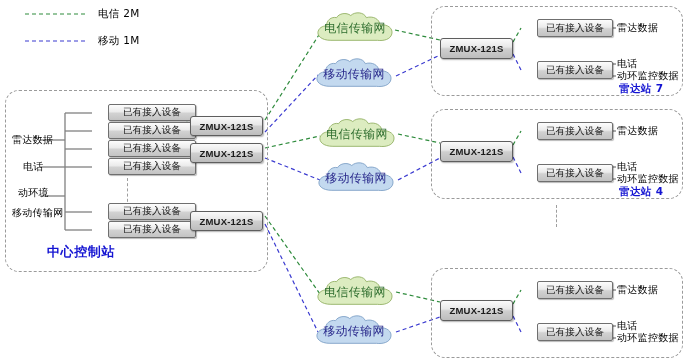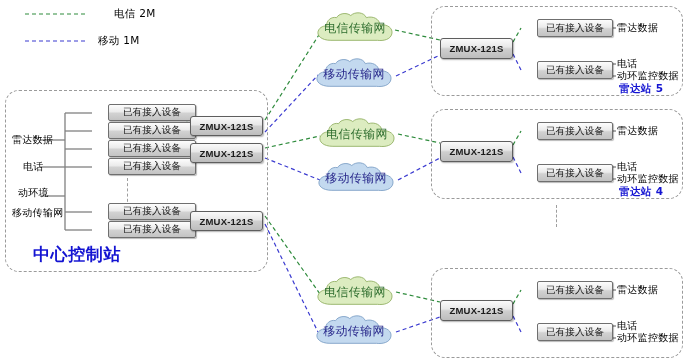--- a/index.html
+++ b/index.html
@@ -77,25 +77,26 @@
   .station-name {
     position:absolute;
     font-size:10.5px;
     font-weight:bold;
     color:#1414d2;
     white-space:nowrap;
     letter-spacing:0.4px;
   }
   .center-name {
     position:absolute;
-    font-size:17px;
+    font-size:13px;
     font-weight:bold;
     color:#1414d2;
     white-space:nowrap;
     letter-spacing:0.6px;
+    margin-left:14px;
   }
 
   
   .cloud { position:absolute; }
   .cloud svg { display:block; }
   .cloud .cloud-text {
     position:absolute;
     left:0; top:0; right:0; bottom:0;
     display:flex; align-items:center; justify-content:center;
     font-size:12px;
@@ -192,21 +193,21 @@
       <line x1="597" y1="131" x2="616" y2="131"></line>
       <line x1="597" y1="167" x2="616" y2="167"></line>
       <line x1="597" y1="179" x2="616" y2="179"></line>
 
       <line x1="597" y1="290" x2="616" y2="290"></line>
       <line x1="597" y1="326" x2="616" y2="326"></line>
       <line x1="597" y1="338" x2="616" y2="338"></line>
     </g>
   </svg>
 
-  <div class="legend-label" style="left:98px; top:7px;margin-left:16px;">电信 2M</div>
+  <div class="legend-label" style="left:98px; top:7px;">电信 2M</div>
   <div class="legend-label" style="left:98px; top:34px;">移动 1M</div>
 
   <div class="dash-box" style="left:5px; top:90px; width:263px; height:182px;"></div>
 
   <div class="txt" style="left:12px; top:133px;">雷达数据</div>
   <div class="txt" style="left:23px; top:160px;">电话</div>
   <div class="txt" style="left:18px; top:186px;">动环境</div>
   <div class="txt" style="left:12px; top:206px;">移动传输网</div>
 
   <div class="devbox" style="left:92px; top:104px; width:88px; height:17px;">已有接入设备</div>
@@ -270,21 +271,21 @@
     <div class="cloud-text">移动传输网</div>
   </div>
 
   <div class="dash-box" style="left:431px; top:6px; width:252px; height:90px;"></div>
   <div class="zmux" style="left:440px; top:38px; width:73px; height:21px;">ZMUX-121S</div>
   <div class="devbox" style="left:521px; top:19px; width:76px; height:18px;">已有接入设备</div>
   <div class="devbox" style="left:521px; top:61px; width:76px; height:18px;">已有接入设备</div>
   <div class="txt" style="left:617px; top:21px;">雷达数据</div>
   <div class="txt" style="left:617px; top:57px;">电话</div>
   <div class="txt" style="left:617px; top:69px;">动环监控数据</div>
-  <div class="station-name" style="left:619px; top:82px;">雷达站 5</div>
+  <div class="station-name" style="left:619px; top:82px;">雷达站 7</div>
 
   <div class="dash-box" style="left:431px; top:109px; width:252px; height:90px;"></div>
   <div class="zmux" style="left:440px; top:141px; width:73px; height:21px;">ZMUX-121S</div>
   <div class="devbox" style="left:521px; top:122px; width:76px; height:18px;">已有接入设备</div>
   <div class="devbox" style="left:521px; top:164px; width:76px; height:18px;">已有接入设备</div>
   <div class="txt" style="left:617px; top:124px;">雷达数据</div>
   <div class="txt" style="left:617px; top:160px;">电话</div>
   <div class="txt" style="left:617px; top:172px;">动环监控数据</div>
   <div class="station-name" style="left:619px; top:185px;">雷达站 4</div>
 

